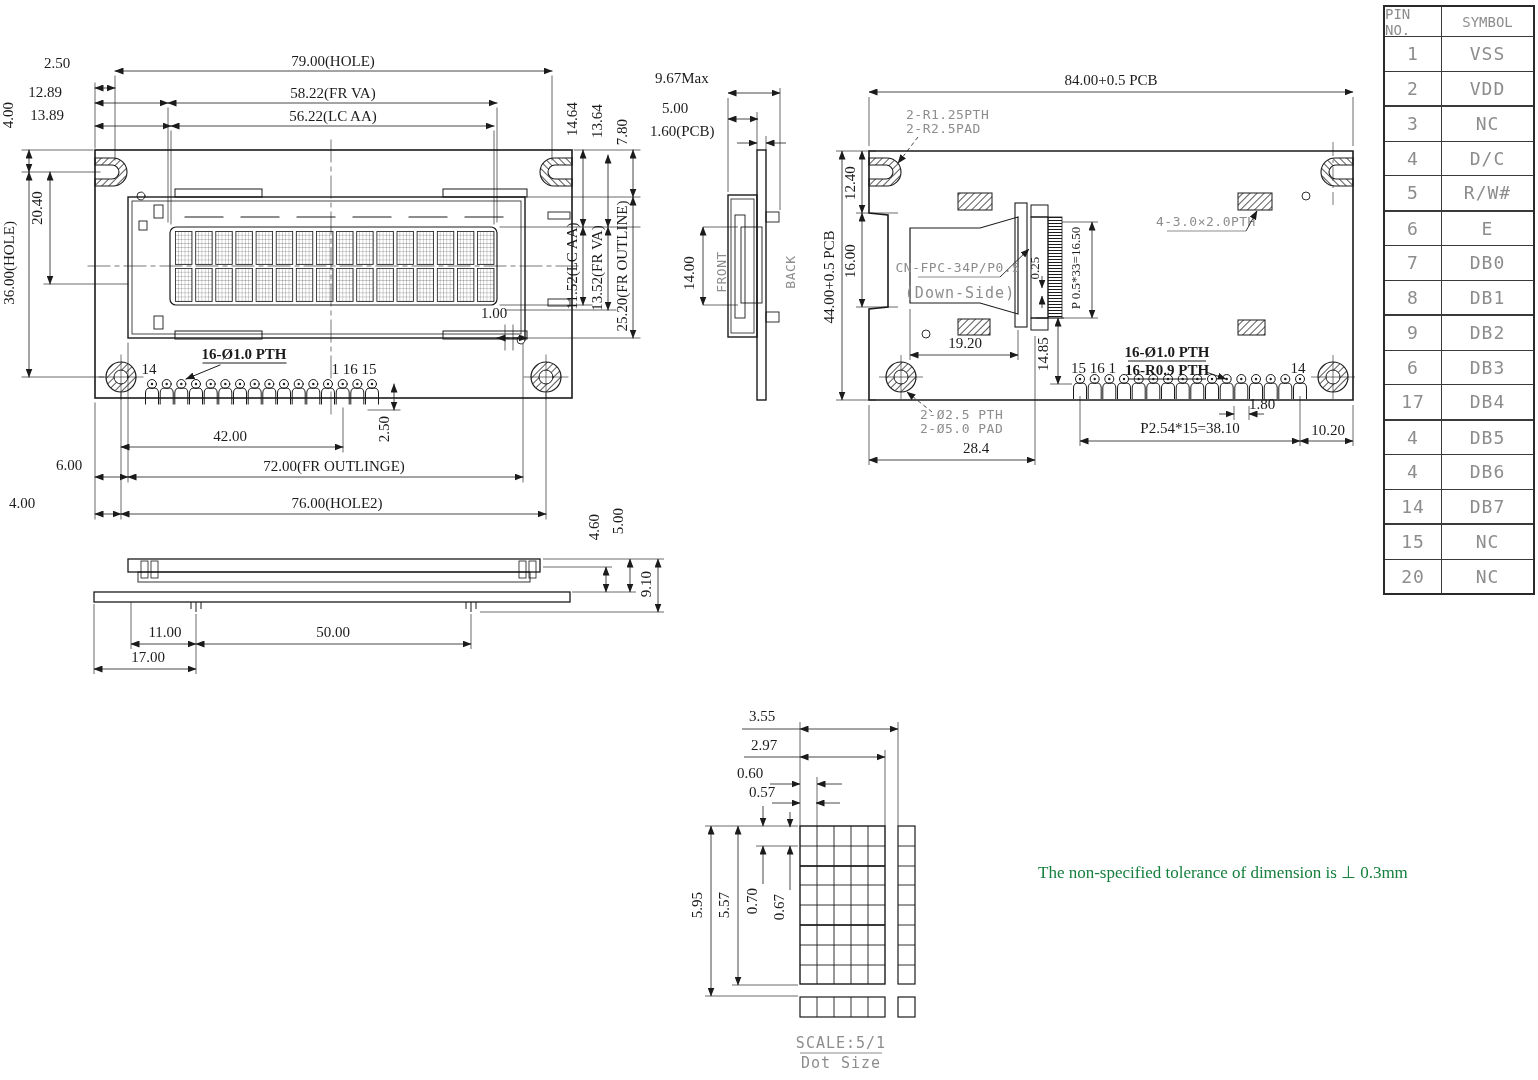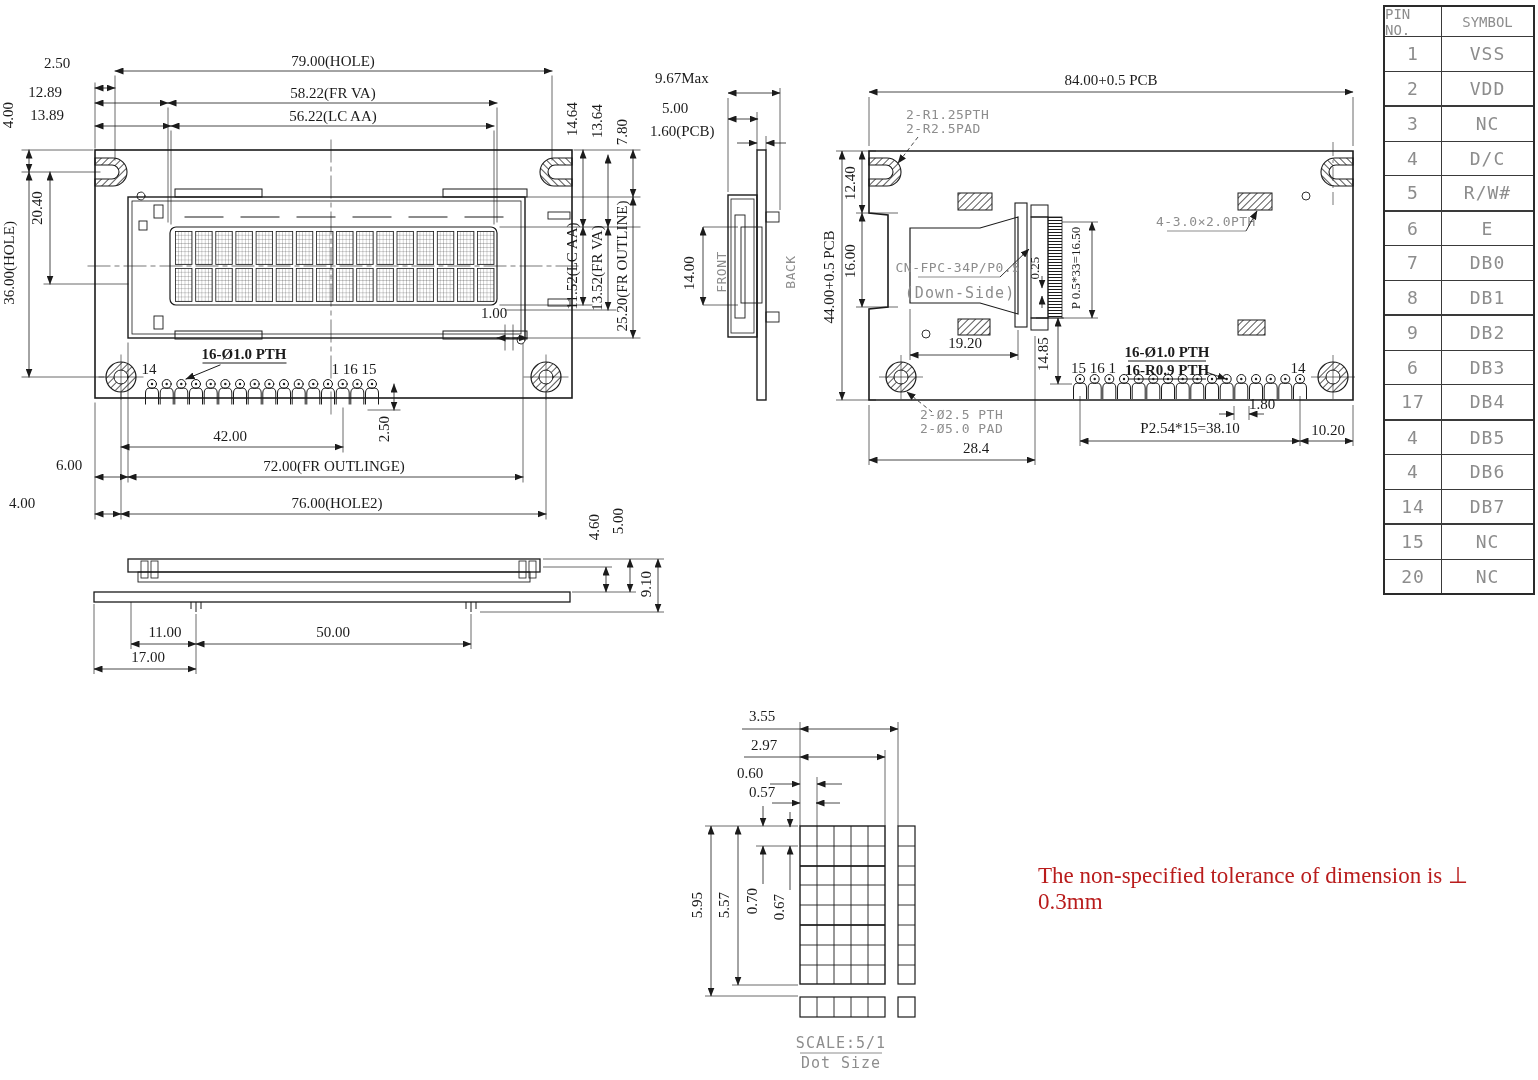--- a/index.html
+++ b/index.html
@@ -19,21 +19,21 @@
   .pin-table .tr.th{height:29px;}
   .pin-table .tr.grp{border-bottom-width:2px;}
   .pin-table .tr:last-child{border-bottom:none;}
   .pin-table .td{display:flex;align-items:center;justify-content:center;
                  font-family:"DejaVu Sans Mono",monospace;color:#8d8d8d;font-size:18px;
                  letter-spacing:1px;box-sizing:border-box;}
   .pin-table .c1{width:57px;border-right:1px solid #3a3a3a;}
   .pin-table .c2{flex:1;text-align:center;}
   .pin-table .th .td{font-size:14px;letter-spacing:0;}
   .note{position:absolute;left:1038px;top:862px;width:460px;
-        font-family:"Liberation Serif",serif;font-size:23px;color:#b91c1c;}
+        font-family:"Liberation Serif",serif;font-size:17px;color:#15803d;}
 </style>
 </head>
 <body>
 
 <div class="page">
 
 <svg width="1538" height="1080" viewBox="0 0 1538 1080">
 <defs>
   <marker id="ar" markerWidth="9" markerHeight="7" refX="8.5" refY="3.5" orient="auto-start-reverse" markerUnits="userSpaceOnUse">
     <path d="M0,0 L9,3.5 L0,7 Z" fill="#1b1b1b"></path>

